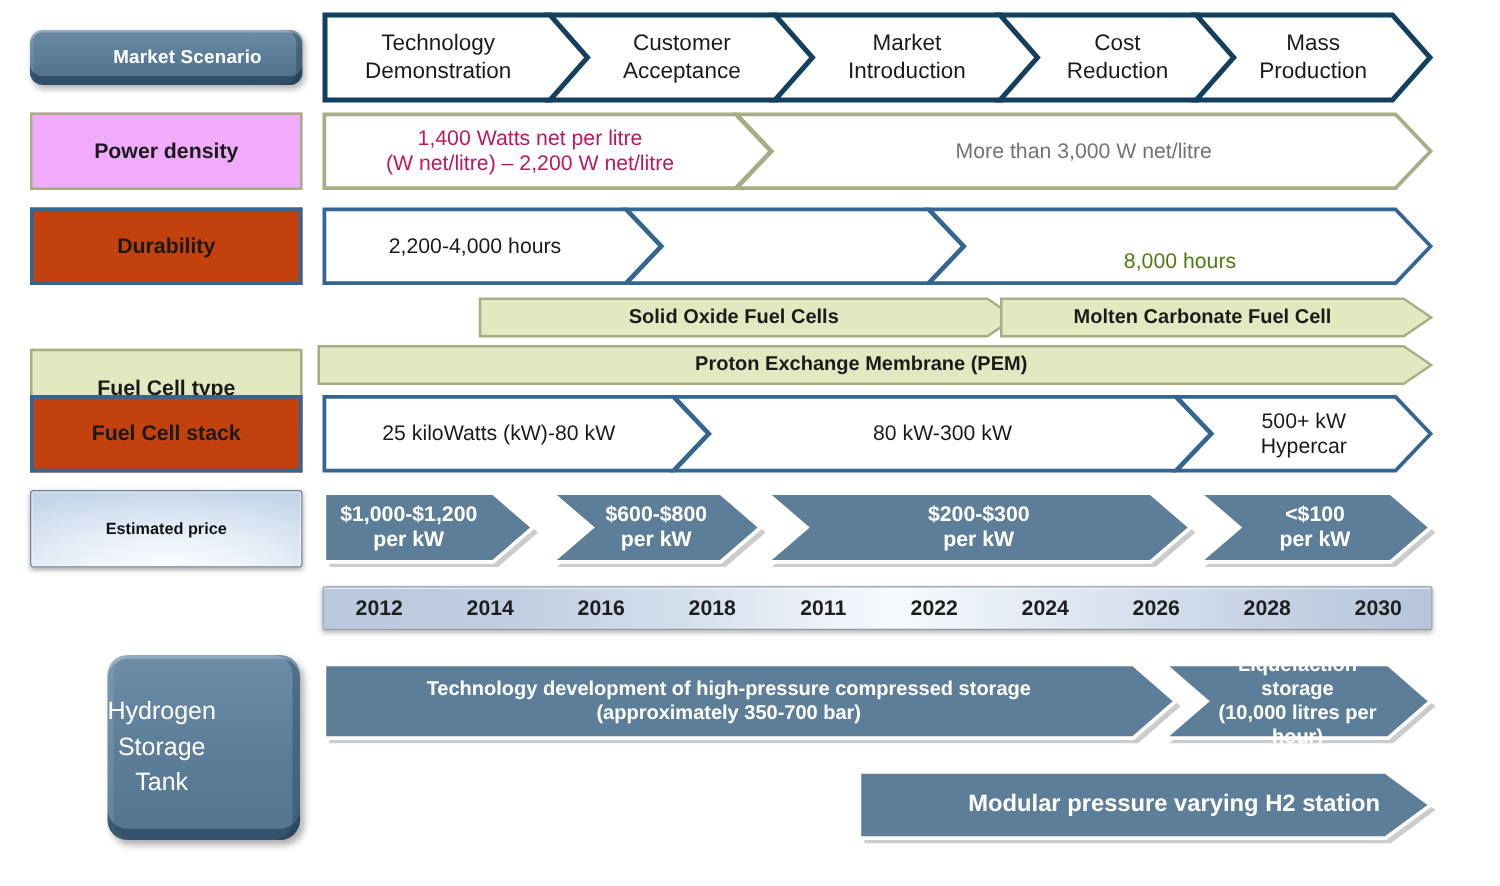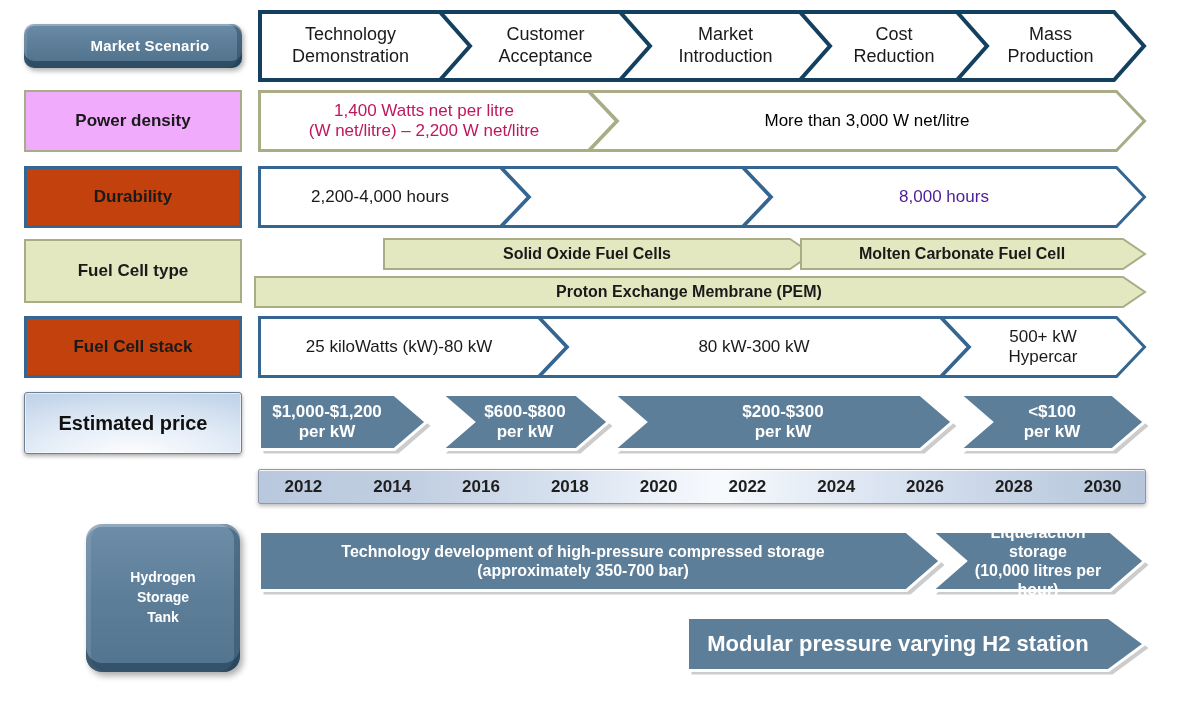--- a/index.html
+++ b/index.html
@@ -11,41 +11,41 @@
   #stage{position:absolute;left:0;top:0;width:1200px;height:709px;}
 
   
   .lbl{
     position:absolute;display:flex;align-items:center;justify-content:center;
     text-align:center;font-weight:bold;color:#1a1a1a;box-sizing:border-box;
     line-height:1.12;
   }
   .lbl-olive{background:#f0abfc;border:2px solid #a9ad86;font-size:17px;}
   .lbl-blue{background:#c2410c;border:3px solid #356691;font-size:17px;}
-  .lbl-oliveFill{background:#e3e8c0;border:2px solid #a9ad86;font-size:17px;}
+  .lbl-oliveFill{background:#e3e8c0;border:2px solid #a9ad86;font-size:17px;margin-top:40px;}
 
   .lbl-scenario{
     border-radius:10px;font-size:15px;color:#ffffff;
     background:linear-gradient(180deg,#6b8ba6 0%,#5d7e99 45%,#4e7089 100%);
     box-shadow: inset 0 2px 0 rgba(255,255,255,.28),
                 inset 0 -7px 0 rgba(20,48,70,.55),
                 inset 3px 0 0 rgba(255,255,255,.10),
                 inset -5px 0 0 rgba(20,48,70,.35),
                 2px 3px 5px rgba(0,0,0,.30);
     letter-spacing:.2px;
   }
   .lbl-price{
-    border:1px solid #6d7f92;border-radius:3px;font-size:20px;color:#111;
+    border:1px solid #6d7f92;border-radius:3px;font-size:13px;color:#111;
     background:
       radial-gradient(120% 150% at 50% 105%, #ffffff 0%, #e3ecf7 38%, #c5d6ea 72%, #b3c8e0 100%);
     box-shadow: 0 2px 4px rgba(0,0,0,.35), inset 0 0 0 1px rgba(255,255,255,.55);
   }
   .lbl-tank{
     position:absolute;border-radius:16px;display:flex;align-items:center;
-    justify-content:center;text-align:center;font-weight:bold;font-size:14px;
+    justify-content:flex-start;text-align:center;font-weight:normal;font-size:20px;
     color:#ffffff;line-height:1.42;
     background:linear-gradient(180deg,#6d8da8 0%,#5d7e99 50%,#53748f 100%);
     box-shadow: inset 0 3px 0 rgba(255,255,255,.25),
                 inset 0 -9px 0 rgba(20,48,70,.50),
                 inset 5px 0 0 rgba(255,255,255,.10),
                 inset -6px 0 0 rgba(20,48,70,.30),
                 3px 4px 6px rgba(0,0,0,.32);
   }
 
   
@@ -149,42 +149,42 @@
           <path d="M 1.5 1.5 L 330.5 1.5 L 358.5 31 L 330.5 60.5 L 1.5 60.5 Z" fill="#ffffff" stroke="#a9ad86" stroke-width="3" stroke-linejoin="miter"></path>
         </svg>
         <div class="ctext" style="left: 6px; top: 0px; width: 320px; height: 62px; color: #be185d; font-size: 17px; font-weight: normal;">
           <div>1,400 Watts net per litre<br>(W net/litre) – 2,200 W net/litre</div>
         </div>
       </div>
       <div class="chev" style="left: 588px; top: 90px; width: 558px; height: 62px;">
         <svg width="562" height="66" style="width: 562px; height: 66px;">
           <path d="M 1.5 1.5 L 528.5 1.5 L 556.5 31 L 528.5 60.5 L 1.5 60.5 L 29.5 31 Z" fill="#ffffff" stroke="#a9ad86" stroke-width="3" stroke-linejoin="miter"></path>
         </svg>
-        <div class="ctext" style="left: 34px; top: 0px; width: 490px; height: 62px; color: #000000; font-size: 17px; font-weight: normal;">
+        <div class="ctext" style="left: 34px; top: 0px; width: 490px; height: 62px; color: #737373; font-size: 17px; font-weight: normal;">
           <div>More than 3,000 W net/litre</div>
         </div>
       </div>
       <div class="chev" style="left: 258px; top: 166px; width: 272px; height: 62px;">
         <svg width="276" height="66" style="width: 276px; height: 66px;">
           <path d="M 1.5 1.5 L 242.5 1.5 L 270.5 31 L 242.5 60.5 L 1.5 60.5 Z" fill="#ffffff" stroke="#356691" stroke-width="3" stroke-linejoin="miter"></path>
         </svg>
         <div class="ctext" style="left: 6px; top: 0px; width: 232px; height: 62px; color: rgb(26, 26, 26); font-size: 17px; font-weight: normal;">
           <div>2,200-4,000 hours</div>
         </div>
       </div>
       <div class="chev" style="left: 500px; top: 166px; width: 272px; height: 62px;">
         <svg width="276" height="66" style="width: 276px; height: 66px;">
           <path d="M 1.5 1.5 L 242.5 1.5 L 270.5 31 L 242.5 60.5 L 1.5 60.5 L 29.5 31 Z" fill="#ffffff" stroke="#356691" stroke-width="3" stroke-linejoin="miter"></path>
         </svg>
       </div>
       <div class="chev" style="left: 742px; top: 166px; width: 404px; height: 62px;">
         <svg width="408" height="66" style="width: 408px; height: 66px;">
           <path d="M 1.5 1.5 L 374.5 1.5 L 402.5 31 L 374.5 60.5 L 1.5 60.5 L 29.5 31 Z" fill="#ffffff" stroke="#356691" stroke-width="3" stroke-linejoin="miter"></path>
         </svg>
-        <div class="ctext" style="left: 34px; top: 0px; width: 336px; height: 62px; color: #4c1d95; font-size: 17px; font-weight: normal;">
+        <div class="ctext" style="left: 34px; top: 12px; width: 336px; height: 62px; color: #4d7c0f; font-size: 17px; font-weight: normal;">
           <div>8,000 hours</div>
         </div>
       </div>
       <div class="chev" style="left: 383px; top: 238px; width: 430px; height: 32px;">
         <svg width="434" height="36" style="width: 434px; height: 36px;">
           <path d="M 1 1 L 407 1 L 429 16 L 407 31 L 1 31 Z" fill="#e3e8c0" stroke="#a9ad86" stroke-width="2" stroke-linejoin="miter"></path>
         </svg>
         <div class="ctext" style="left: 6px; top: 0px; width: 396px; height: 32px; color: rgb(26, 26, 26); font-size: 16px; font-weight: bold;">
           <div>Solid Oxide Fuel Cells</div>
         </div>
@@ -281,32 +281,32 @@
         </svg>
         <div class="ctext" style="left: 40px; top: 0px; width: 136px; height: 62px; color: rgb(255, 255, 255); font-size: 16px; font-weight: bold;">
           <div>Liquefaction storage<br>(10,000 litres per hour)</div>
         </div>
       </div>
       <div class="chev" style="left: 686px; top: 616px; width: 460px; height: 56px;">
         <svg width="464" height="60" style="width: 464px; height: 60px;">
           <path d="M 1.5 1.5 L 422.5 1.5 L 458.5 28 L 422.5 54.5 L 1.5 54.5 Z" transform="translate(4,4)" fill="rgba(0,0,0,0.20)" stroke="none"></path>
           <path d="M 1.5 1.5 L 422.5 1.5 L 458.5 28 L 422.5 54.5 L 1.5 54.5 Z" fill="#5d7e99" stroke="#ffffff" stroke-width="3" stroke-linejoin="miter"></path>
         </svg>
-        <div class="ctext" style="left: 6px; top: 0px; width: 412px; height: 56px; color: rgb(255, 255, 255); font-size: 22px; font-weight: bold;">
+        <div class="ctext" style="left: 6px; top: 0px; width: 412px; height: 56px; color: rgb(255, 255, 255); font-size: 19px; font-weight: bold; justify-content: flex-end;">
           <div>Modular pressure varying H2 station</div>
         </div>
       </div>
     </div>
 
   <div id="timeline" style="left:258px;top:469px;width:888px;height:35px;">
       <div class="yr" style="left: 0px; width: 88.8px;">2012</div>
       <div class="yr" style="left: 88.8px; width: 88.8px;">2014</div>
       <div class="yr" style="left: 177.6px; width: 88.8px;">2016</div>
       <div class="yr" style="left: 266.4px; width: 88.8px;">2018</div>
-      <div class="yr" style="left: 355.2px; width: 88.8px;">2020</div>
+      <div class="yr" style="left: 355.2px; width: 88.8px;">2011</div>
       <div class="yr" style="left: 444px; width: 88.8px;">2022</div>
       <div class="yr" style="left: 532.8px; width: 88.8px;">2024</div>
       <div class="yr" style="left: 621.6px; width: 88.8px;">2026</div>
       <div class="yr" style="left: 710.4px; width: 88.8px;">2028</div>
       <div class="yr" style="left: 799.2px; width: 88.8px;">2030</div>
     </div>
 
 </div>
 
 </body></html>

